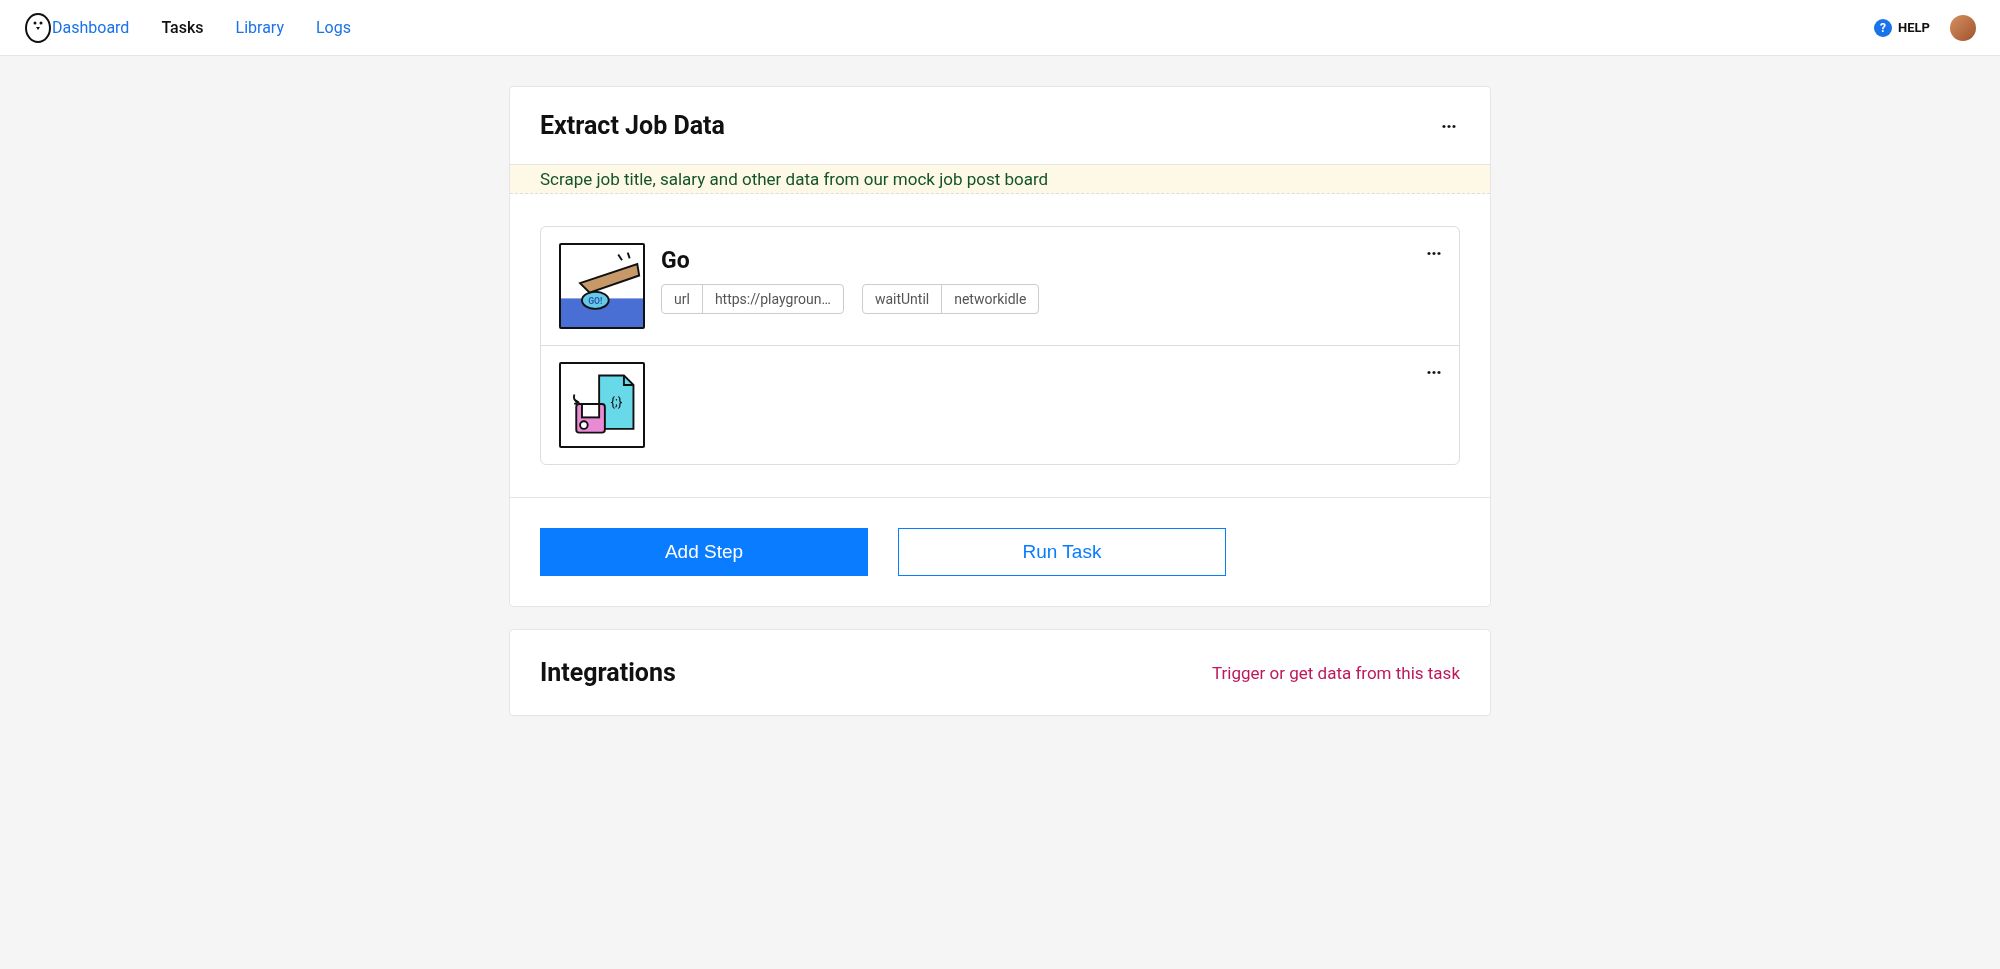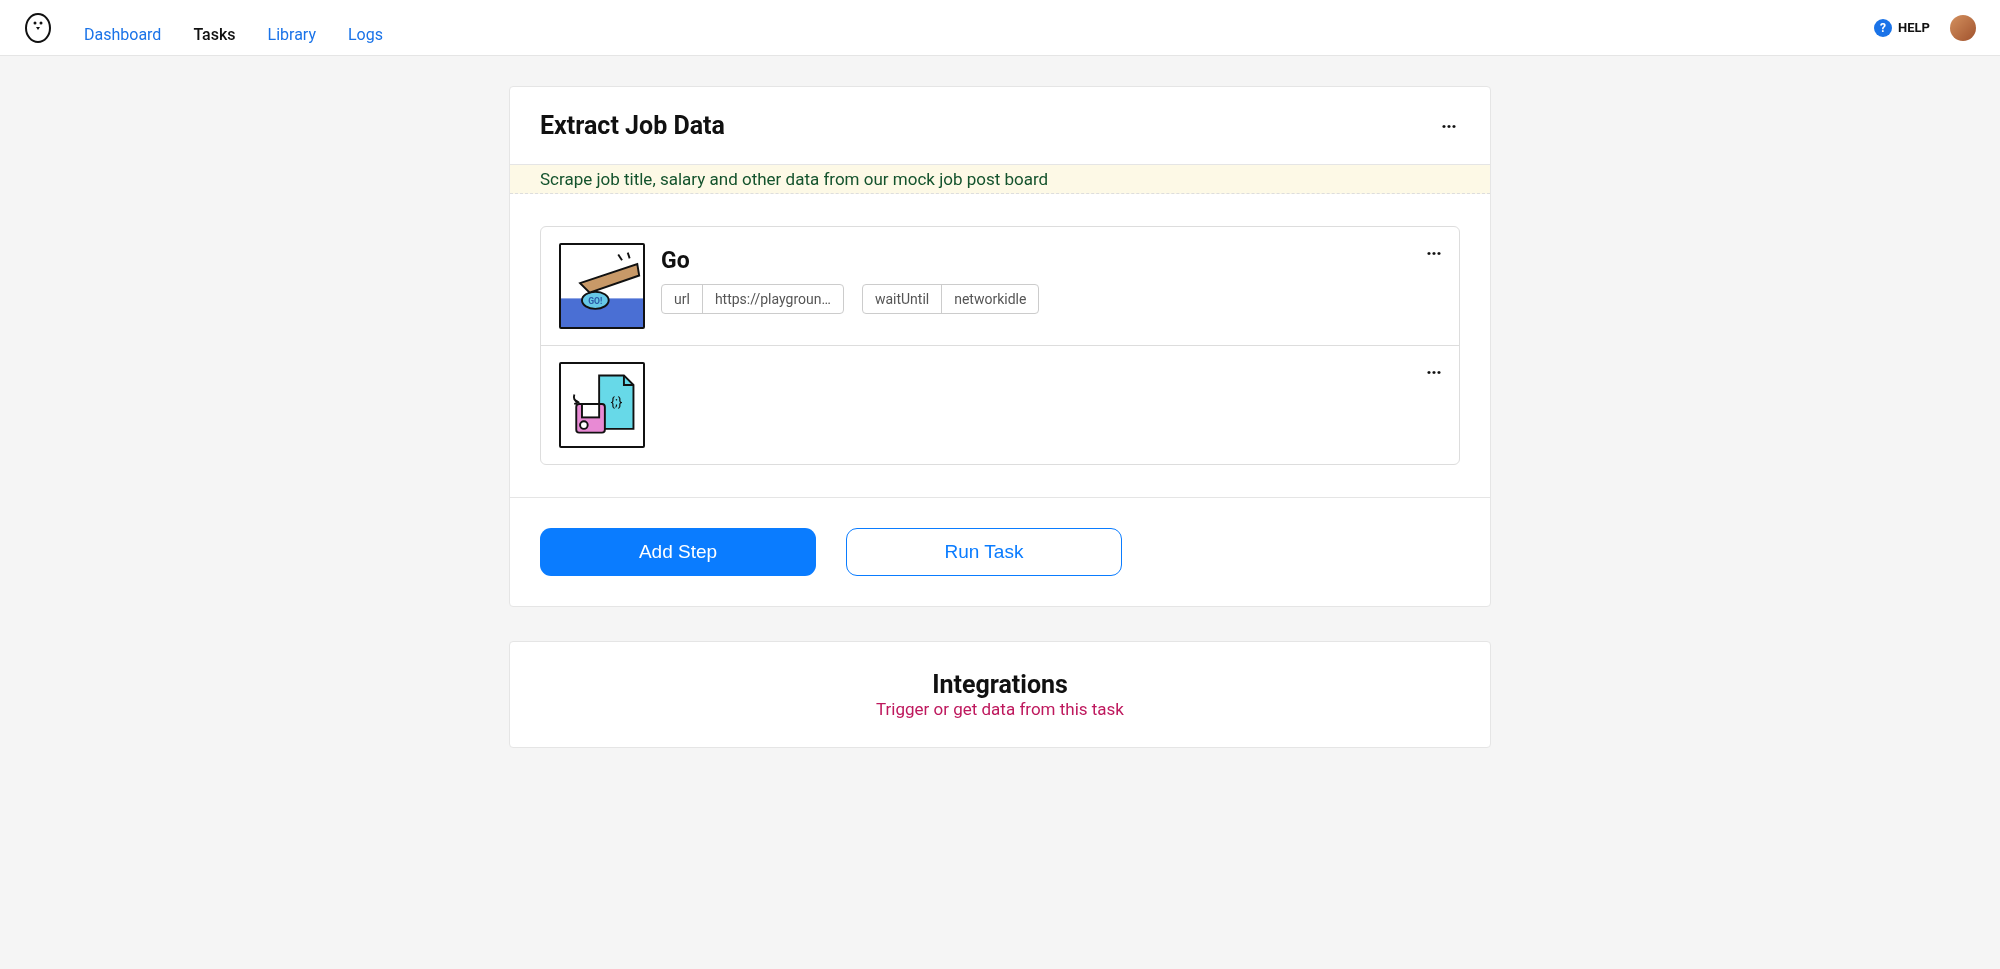--- a/index.html
+++ b/index.html
@@ -16,22 +16,21 @@
       background: #fff;
       border-bottom: 1px solid #e5e5e5;
       display: flex;
       align-items: center;
       padding: 0 24px;
       height: 56px;
       justify-content: space-between;
     }
     .nav-left {
       display: flex;
-      align-items: flex-end;
-      gap: 32px;
+      align-items: center;
     }
     .logo {
       width: 28px;
       height: 32px;
     }
     .nav-links {
       display: flex;
       gap: 32px;
     }
     .nav-link {
@@ -79,21 +78,21 @@
     }
     .main-content {
       max-width: 1014px;
       margin: 30px auto;
       padding: 0 16px;
     }
     .card {
       background: #fff;
       border: 1px solid #e5e5e5;
       border-radius: 4px;
-      margin-bottom: 34px;
+      margin-bottom: 22px;
     }
     .card-header {
       padding: 24px 30px;
       display: flex;
       justify-content: space-between;
       align-items: center;
       border-bottom: 1px solid #e5e5e5;
     }
     .card-title {
       font-size: 25px;
@@ -187,23 +186,23 @@
       letter-spacing: -1px;
       line-height: 1;
     }
     .card-actions {
       padding: 30px;
       display: flex;
       gap: 30px;
       border-top: 1px solid #e5e5e5;
     }
     .btn {
-      width: 276px;
+      width: 328px;
       height: 48px;
-      border-radius: 11px;
+      border-radius: 0;
       font-size: 19px;
       cursor: pointer;
       display: flex;
       align-items: center;
       justify-content: center;
       border: none;
     }
     .btn-primary {
       background: #0a7cff;
       color: #fff;
@@ -211,21 +210,20 @@
     .btn-secondary {
       background: #fff;
       border: 1px solid #0a7cff;
       color: #0a7cff;
     }
     .integrations-header {
       padding: 28px 30px;
       display: flex;
       justify-content: space-between;
       align-items: center;
-      flex-direction: column;
     }
     .integrations-title {
       font-size: 25px;
       font-weight: 700;
     }
     .integrations-subtitle {
       font-size: 17px;
       color: #be185d;
     }
   </style>

